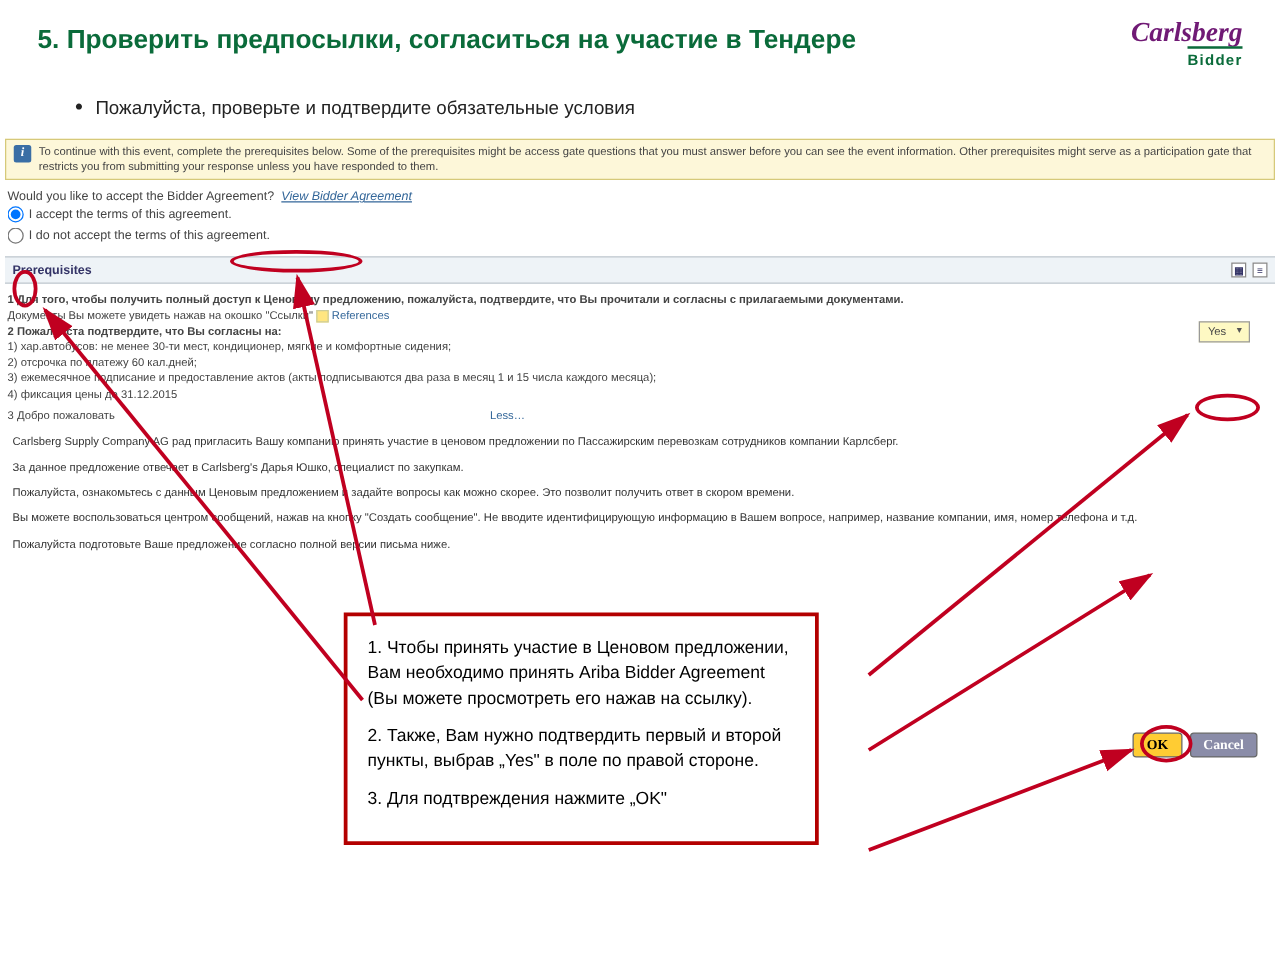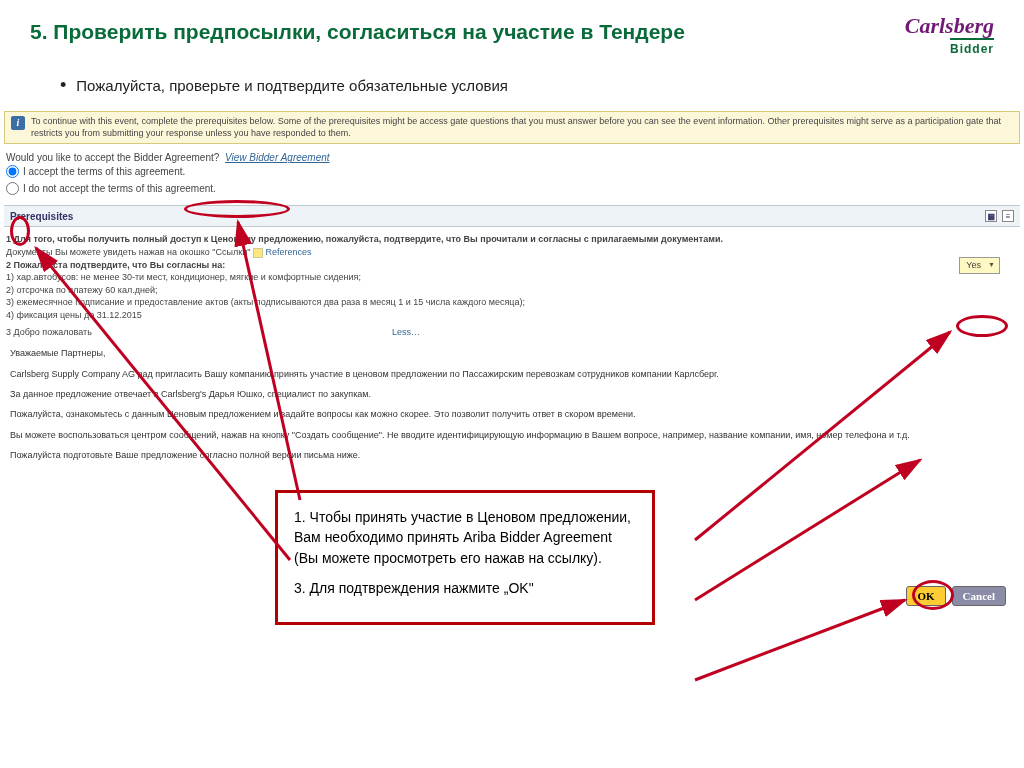--- a/index.html
+++ b/index.html
@@ -265,31 +265,31 @@
     <div class="yes-dropdown">Yes</div>
 
     <div class="welcome-line">
       <span>3  Добро пожаловать</span>
       &nbsp;&nbsp;&nbsp;&nbsp;&nbsp;&nbsp;&nbsp;&nbsp;&nbsp;&nbsp;&nbsp;&nbsp;&nbsp;&nbsp;&nbsp;&nbsp;&nbsp;&nbsp;&nbsp;&nbsp;&nbsp;&nbsp;&nbsp;&nbsp;&nbsp;&nbsp;&nbsp;&nbsp;&nbsp;&nbsp;&nbsp;&nbsp;&nbsp;&nbsp;&nbsp;&nbsp;&nbsp;&nbsp;&nbsp;&nbsp;&nbsp;&nbsp;&nbsp;&nbsp;&nbsp;&nbsp;&nbsp;&nbsp;&nbsp;&nbsp;&nbsp;&nbsp;&nbsp;&nbsp;&nbsp;&nbsp;&nbsp;&nbsp;&nbsp;&nbsp;&nbsp;&nbsp;&nbsp;&nbsp;&nbsp;&nbsp;&nbsp;&nbsp;&nbsp;&nbsp;&nbsp;&nbsp;&nbsp;&nbsp;&nbsp;&nbsp;&nbsp;&nbsp;&nbsp;&nbsp;&nbsp;&nbsp;&nbsp;&nbsp;&nbsp;&nbsp;&nbsp;&nbsp;&nbsp;&nbsp;&nbsp;&nbsp;&nbsp;&nbsp;&nbsp;&nbsp;&nbsp;&nbsp;&nbsp;&nbsp;&nbsp;&nbsp;&nbsp;&nbsp;&nbsp;&nbsp;&nbsp;&nbsp;&nbsp;&nbsp;&nbsp;&nbsp;&nbsp;&nbsp;&nbsp;&nbsp;&nbsp;&nbsp;
       <span class="less-link">Less…</span>
     </div>
   </div>
 
   <div class="letter-body">
-    <p>Уважаемые Партнеры,</p>
     <p>Carlsberg Supply Company AG рад пригласить Вашу компанию принять участие в ценовом предложении по Пассажирским перевозкам сотрудников компании Карлсберг.</p>
     <p>За данное предложение отвечает в Carlsberg's Дарья Юшко, специалист по закупкам.</p>
     <p>Пожалуйста, ознакомьтесь с данным Ценовым предложением и задайте вопросы как можно скорее. Это позволит получить ответ в скором времени.</p>
     <p>Вы можете воспользоваться центром сообщений, нажав на кнопку "Создать сообщение". Не вводите идентифицирующую информацию в Вашем вопросе, например, название компании, имя, номер телефона и т.д.</p>
     <p>Пожалуйста подготовьте Ваше предложение согласно полной версии письма ниже.</p>
   </div>
 </div>
 
 <div class="callout-box">
   <p>1. Чтобы принять участие в Ценовом предложении, Вам необходимо принять Ariba Bidder Agreement (Вы можете просмотреть его нажав на ссылку).</p>
+  <p>2. Также, Вам нужно подтвердить первый и второй пункты, выбрав „Yes" в поле по правой стороне.</p>
   <p>3. Для подтвреждения нажмите „OK"</p>
 </div>
 
 <div class="action-buttons">
   <button class="btn btn-ok">OK</button>
   <button class="btn btn-cancel">Cancel</button>
 </div>
 
 <div class="highlight-ellipse" style="left:184px; top:200px; width:106px; height:18px;"></div>
 <div class="highlight-ellipse" style="left:10px; top:216px; width:20px; height:30px;"></div>

